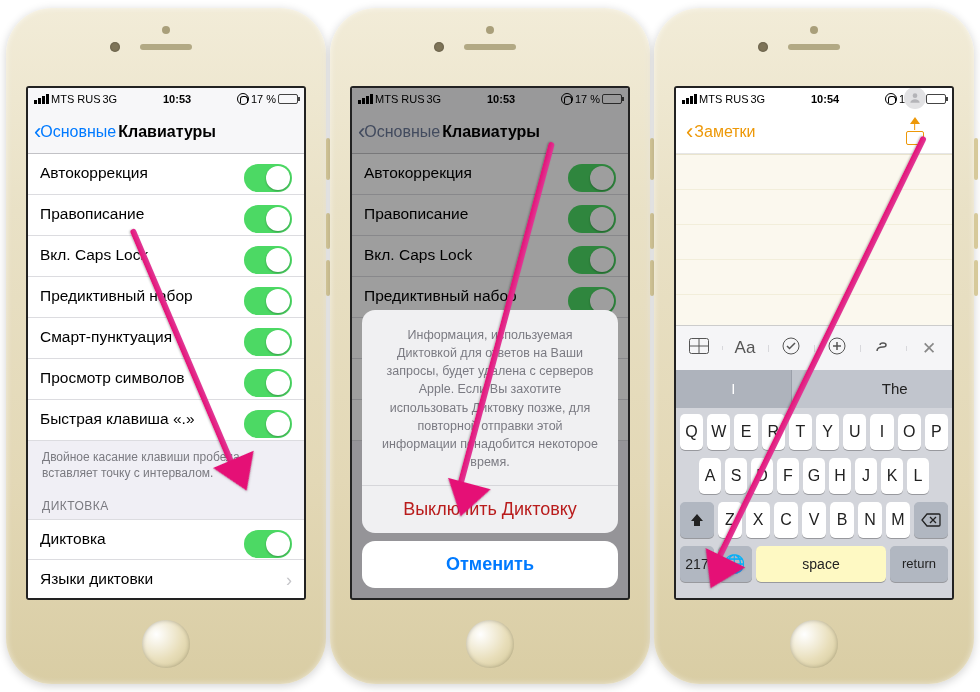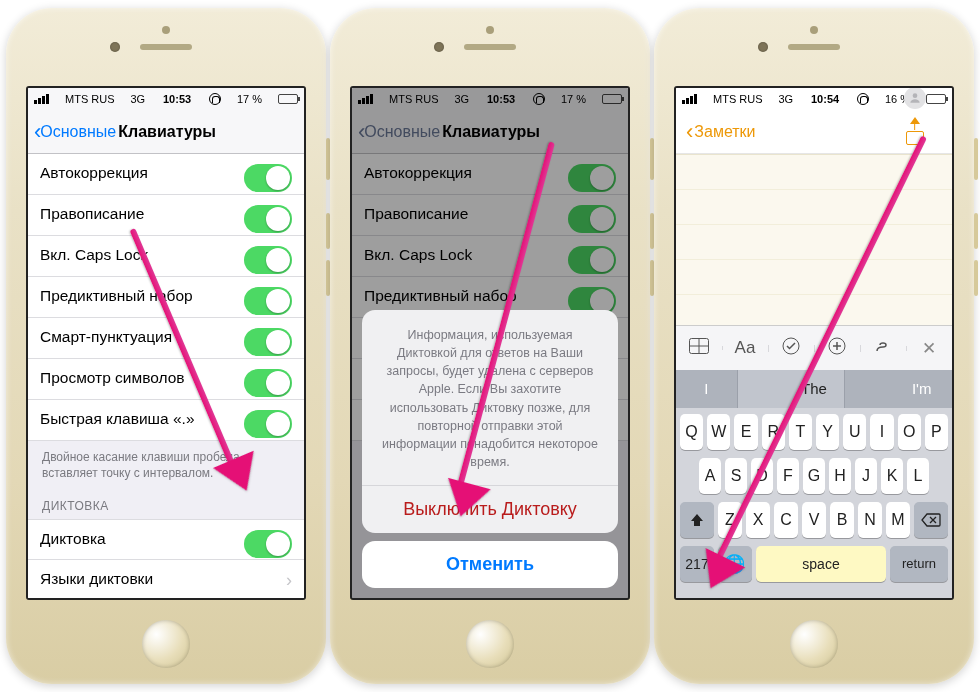--- a/index.html
+++ b/index.html
@@ -48,21 +48,21 @@
   }
   .screen {
     position:absolute; left:20px; right:20px; top:78px; bottom:84px;
     background:#f0eff5; border:2px solid #222; border-radius:3px;
     overflow:hidden;
   }
   .statusbar {
     display:flex; align-items:center; justify-content:space-between;
     height:22px; padding:0 6px; font-size:11px; background:#f7f7f9; color:#000;
   }
-  .statusbar .left, .statusbar .right { display:flex; align-items:center; gap:16px; }
+  .statusbar .left, .statusbar .right { display:flex; align-items:center; gap:2px; }
   .sig-bars { display:flex; align-items:flex-end; gap:1px; }
   .sig-bars span { width:3px; background:#000; }
   .sig-bars span:nth-child(1){height:4px}
   .sig-bars span:nth-child(2){height:6px}
   .sig-bars span:nth-child(3){height:8px}
   .sig-bars span:nth-child(4){height:10px}
   .rot-lock { width:12px; height:12px; border:1px solid #000; border-radius:50%; position:relative; }
   .rot-lock:after { content:""; position:absolute; top:2px; left:2px; width:6px; height:6px; border:1px solid #000; border-bottom:none; border-radius:3px 3px 0 0;}
   .batt {
     width:20px; height:10px; border:1px solid #444; border-radius:2px; position:relative;
@@ -438,21 +438,20 @@
             </svg></div>
         <div class="titem"><svg width="18" height="18" viewBox="0 0 18 18">
               <path d="M3 14 C3 10 7 10 9 10 C13 10 13 6 9 6 C7 6 6 7 6 8" fill="none" stroke="#555" stroke-width="1.5"></path>
             </svg></div>
         <div class="titem" style="color:#888">✕</div>
       </div>
 
       <div class="sugg-row">
         <div class="sug">I</div>
         <div class="sug mid">The</div>
-        <div class="sug">I'm</div>
       </div>
 
       <div class="keys">
         <div class="krow row1">
           <div class="key">Q</div>
           <div class="key">W</div>
           <div class="key">E</div>
           <div class="key">R</div>
           <div class="key">T</div>
           <div class="key">Y</div>

